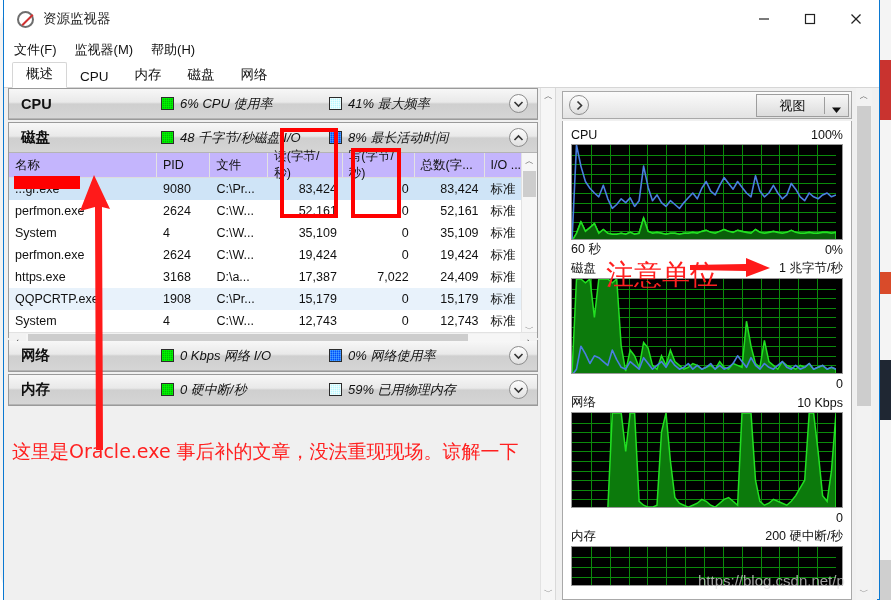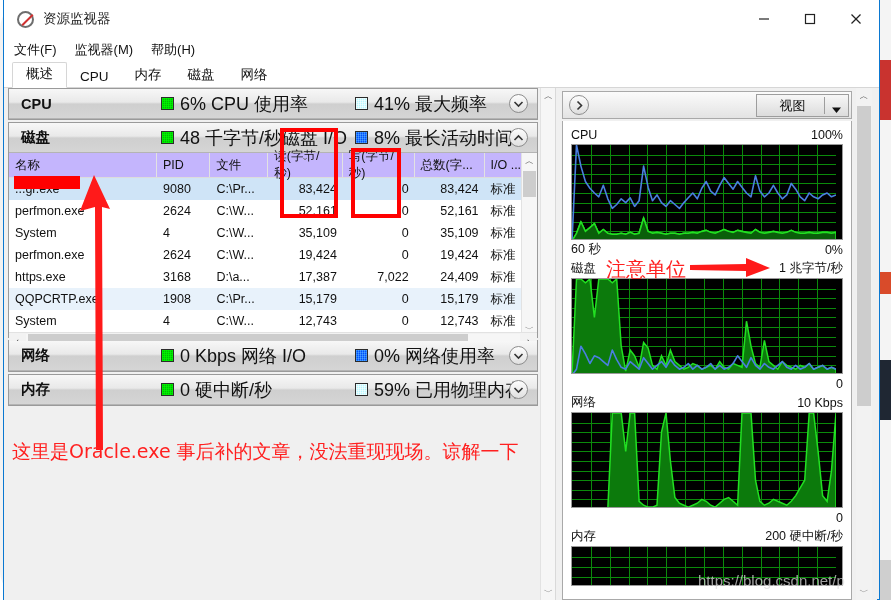--- a/index.html
+++ b/index.html
@@ -64,23 +64,23 @@
   
   .section {
     margin: 0 0 2px 0; border: 1px solid #9a9a9a; background: #ffffff;
   }
   .sec-head {
     height: 30px; display: flex; align-items: center;
     background: linear-gradient(to bottom, #f7f7f7 0%, #e9e9e9 45%, #cfcfcf 52%, #d5d5d5 100%);
     border-bottom: 1px solid #b4b4b4; position: relative;
   }
   .sec-title { font-size: 14.5px; font-weight: bold; color: #111; margin-left: 12px; width: 140px; }
-  .sec-stat { display: flex; align-items: center; font-size: 18px; color: #111; }
+  .sec-stat { display: flex; align-items: center; font-size: 13px; color: #111; font-style: italic; }
   .sec-stat.s1 { position: absolute; left: 152px; }
-  .sec-stat.s2 { position: absolute; left: 346px; }
+  .sec-stat.s2 { position: absolute; left: 320px; }
   .swatch { width: 13px; height: 13px; margin-right: 6px; border: 1px solid #2b2b2b; }
   .sw-green { background: repeating-linear-gradient(0deg,#00b000 0 1px,#004b00 1px 2px),
                           repeating-linear-gradient(90deg,#00c000 0 1px,#005500 1px 2px); background-blend-mode: screen; background-color:#007000; }
   .sw-blue  { background: repeating-linear-gradient(0deg,#2050ff 0 1px,#0018a8 1px 2px),
                           repeating-linear-gradient(90deg,#3060ff 0 1px,#0020c0 1px 2px); background-blend-mode: screen; background-color:#0020cc; }
   .sw-lblue { background: repeating-linear-gradient(0deg,#9fd8ff 0 1px,#3b9ddb 1px 2px),
                           repeating-linear-gradient(90deg,#b8e4ff 0 1px,#57abe0 1px 2px); background-blend-mode: screen; background-color:#74c2ef; }
   .chev {
     position: absolute; right: 9px; top: 5px; width: 19px; height: 19px; border-radius: 50%;
     border: 1px solid #8d8d8d; background: linear-gradient(to bottom,#fdfdfd,#e0e0e0);
@@ -563,19 +563,19 @@
 
   <div class="redbox" style="left:280px; top:128px; width:58px; height:90px;"></div>
   <div class="redbox" style="left:351px; top:148px; width:50px; height:70px;"></div>
 
   <svg class="anno" style="left:70px; top:175px; width:56px; height:275px;" viewBox="0 0 56 275">
     <polygon points="24,0 40,34 32,32 33,275 26,275 25,32 10,36" fill="#ff1a1a"></polygon>
   </svg>
 
   <div class="redtext" style="left:12px; top:439px;">这里是Oracle.exe 事后补的文章，没法重现现场。谅解一下</div>
 
-  <div class="redtext" style="left:606px; top:256px; font-size:20px;">注意单位</div>
+  <div class="redtext" style="left:606px; top:256px; font-size:28px;">注意单位</div>
   <svg class="anno" style="left:690px; top:258px; width:80px; height:20px;" viewBox="0 0 80 20">
     <polygon points="0,7 56,6 56,0 80,10 56,19 56,13 0,12" fill="#ff1a1a"></polygon>
   </svg>
 
   <div class="watermark" style="left:698px; top:572px;">https://blog.csdn.net/p</div>
 </div>
 
 </body></html>

